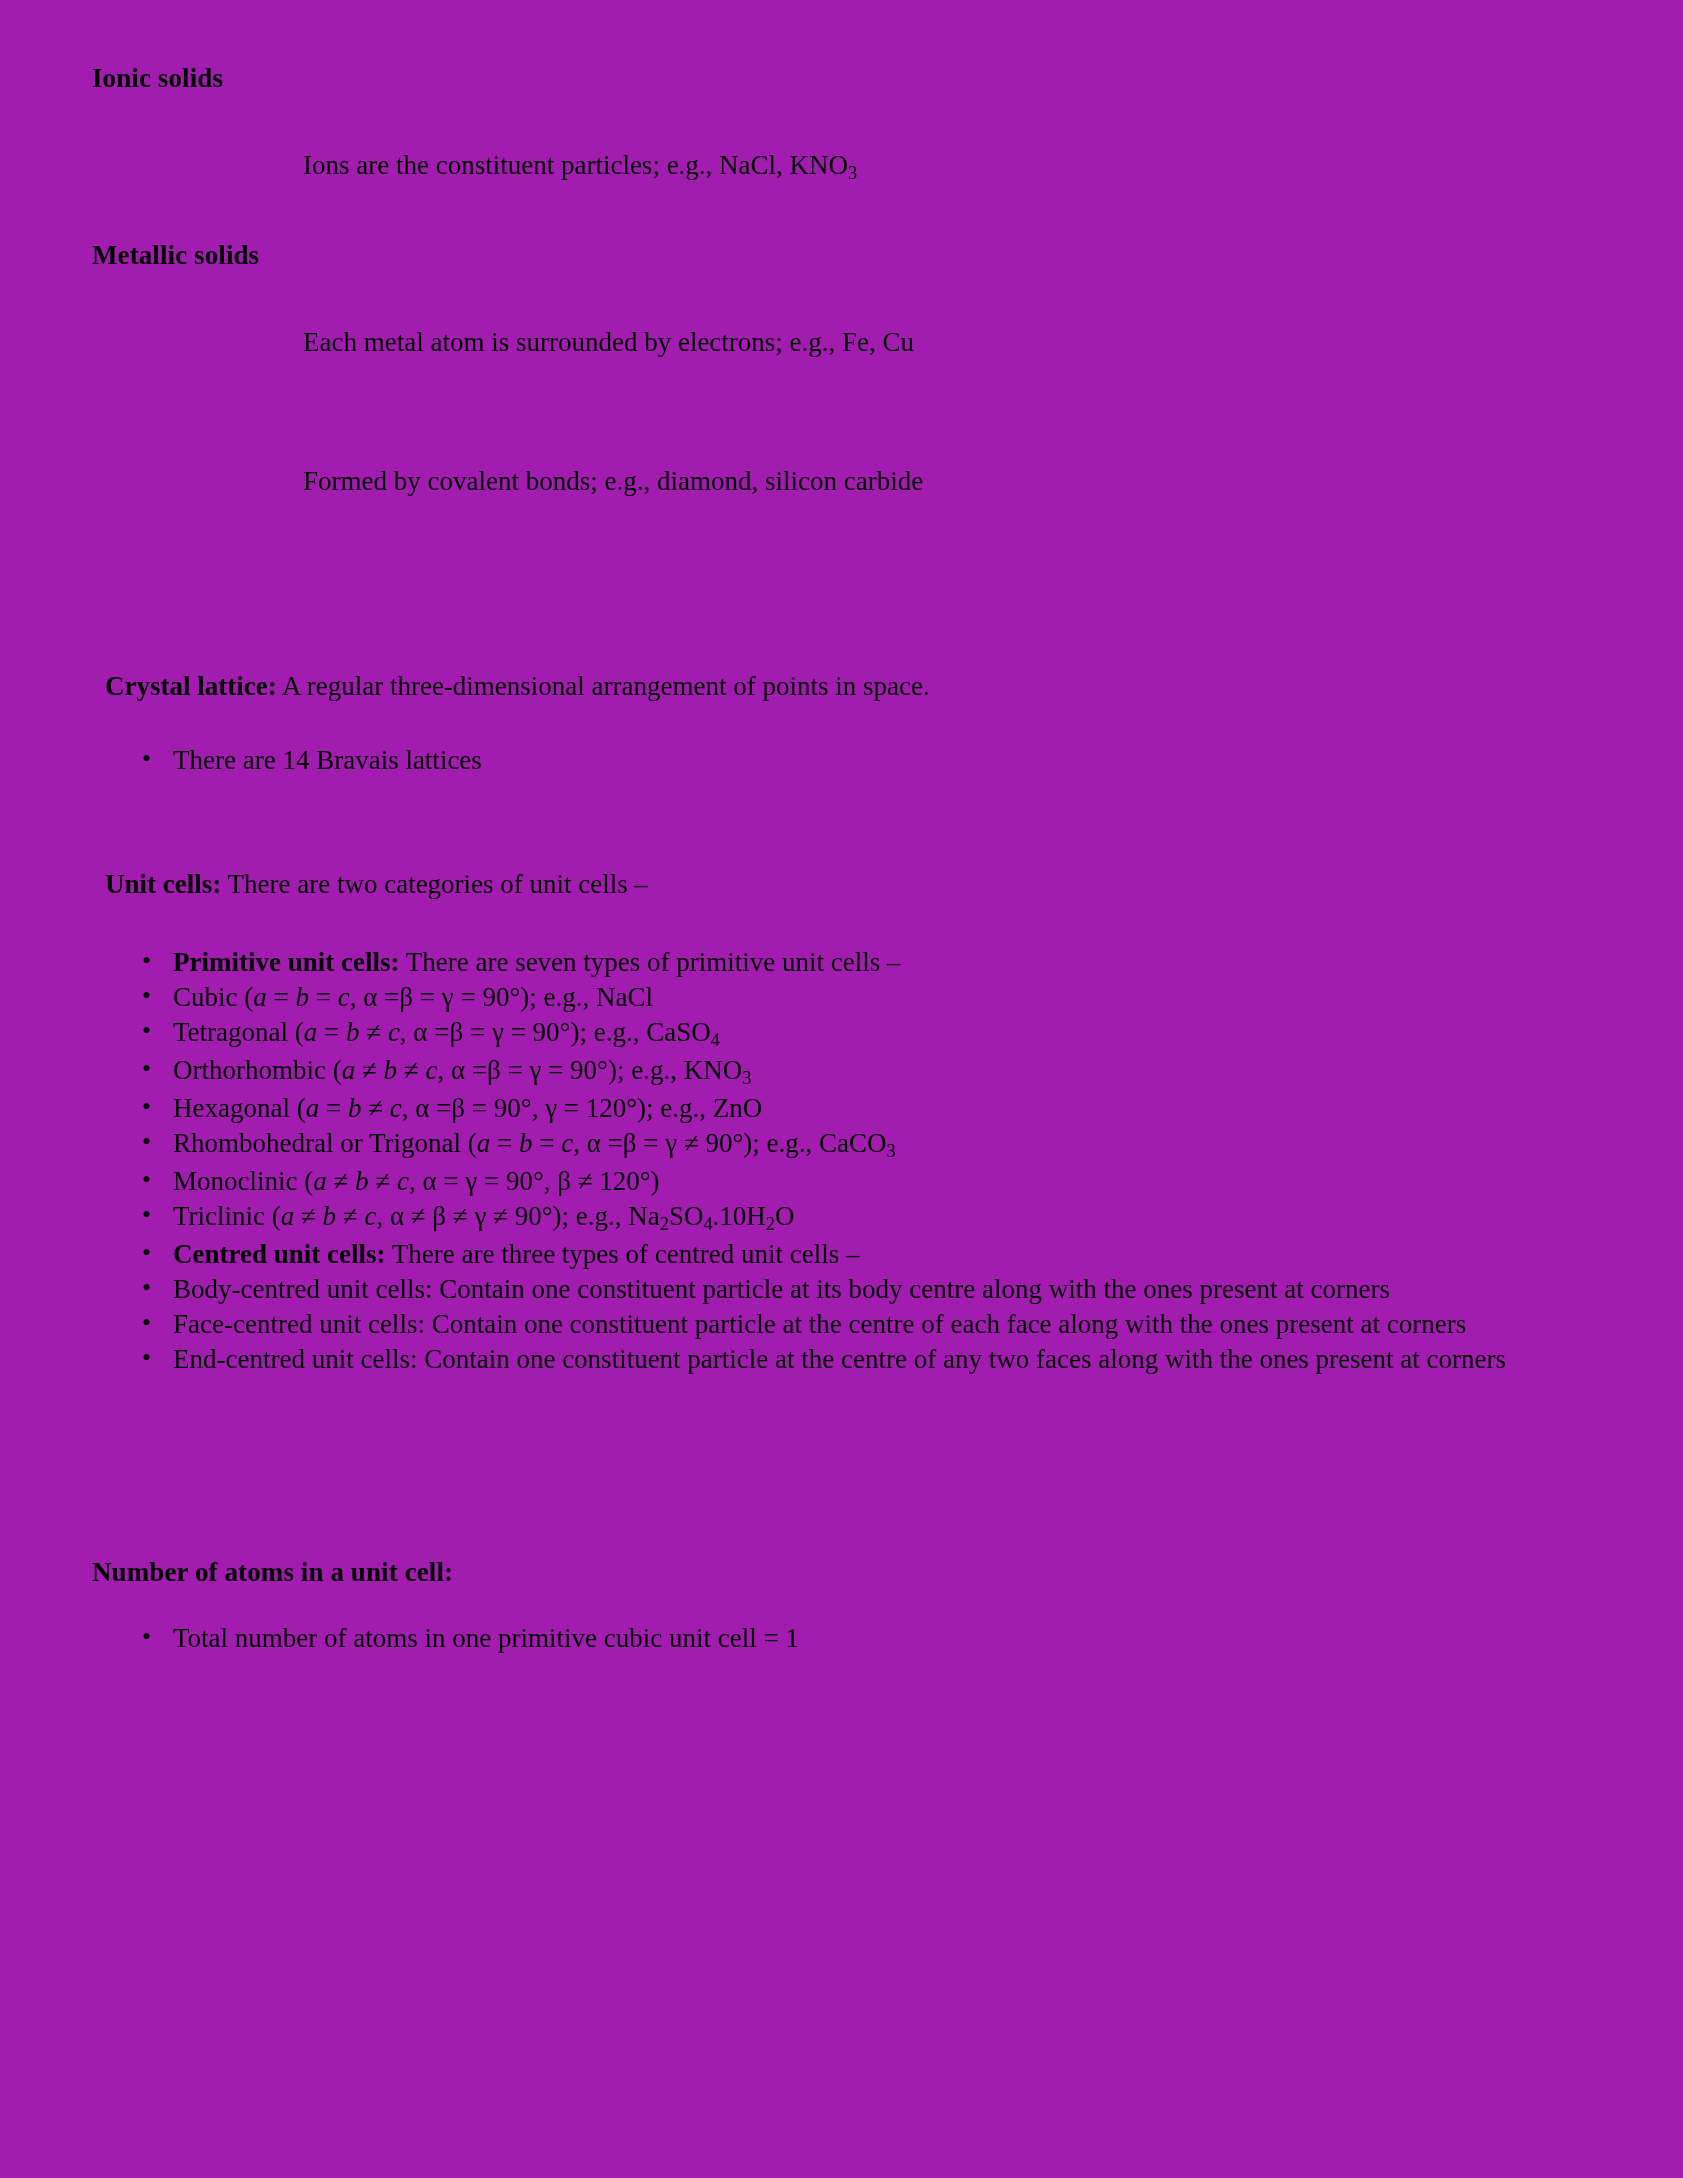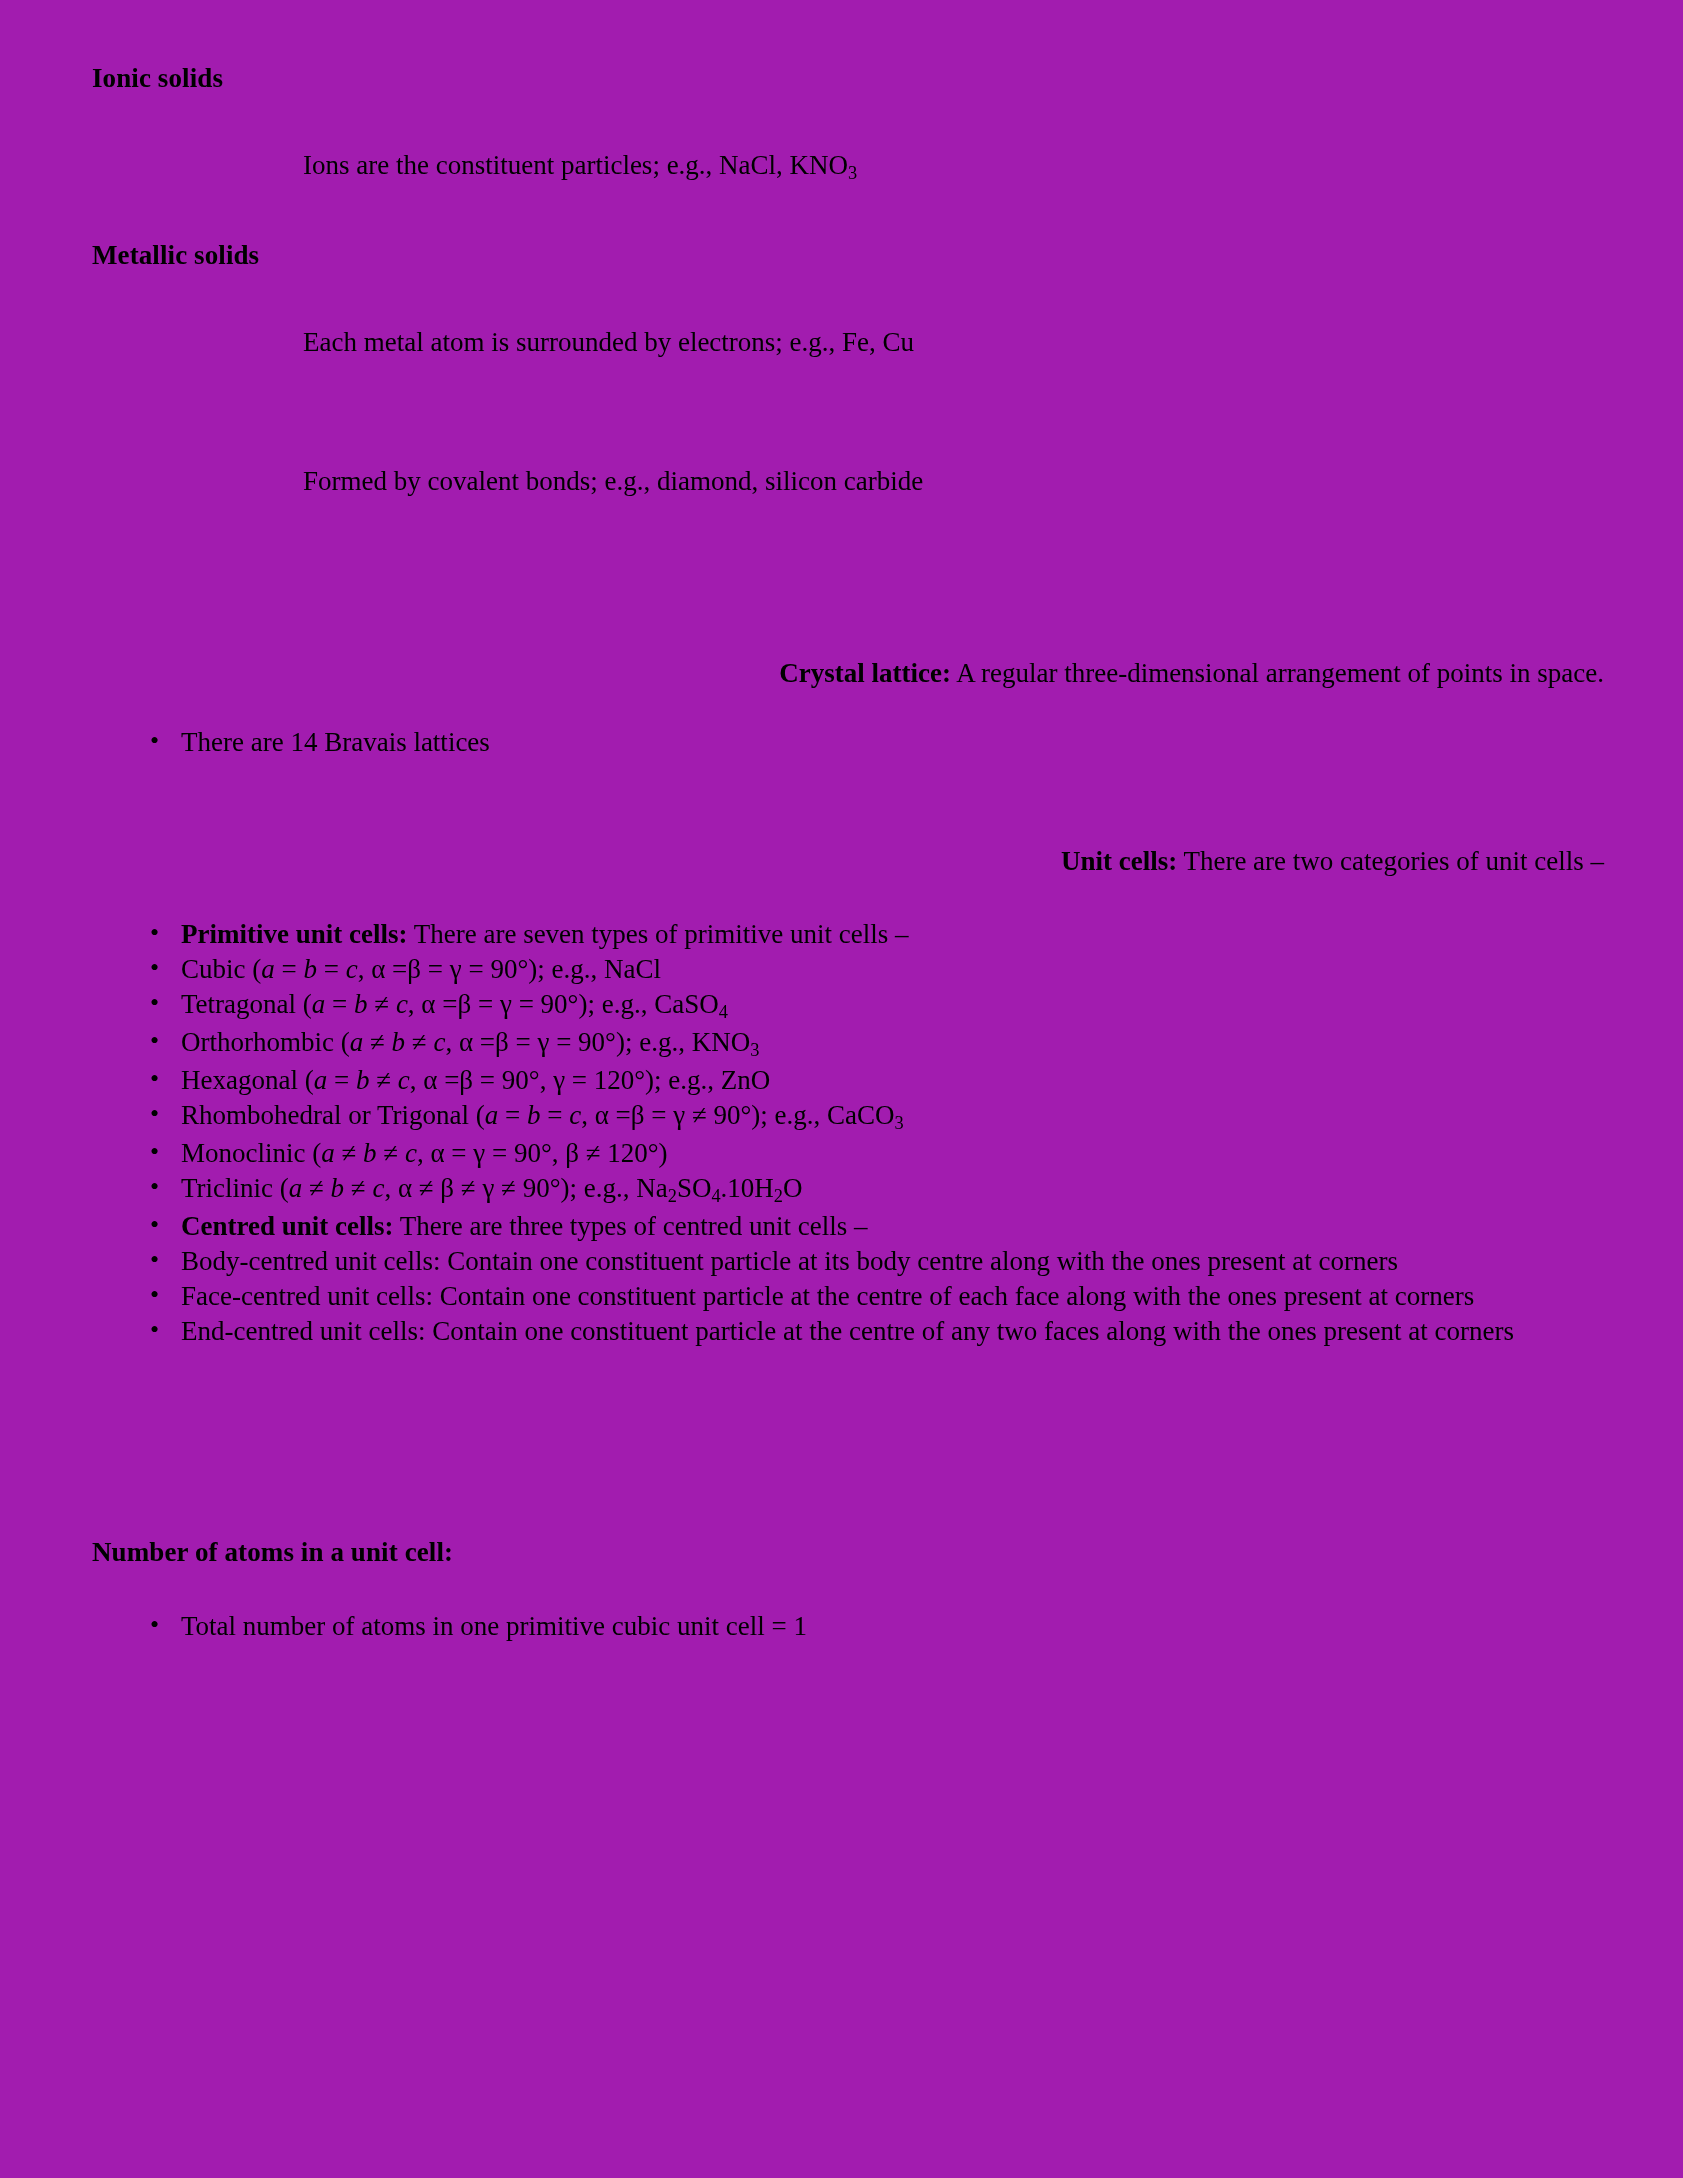--- a/index.html
+++ b/index.html
@@ -42,29 +42,28 @@
   .sp-150 { height: 149px; }
 
   
   .indent-line {
     margin: 8px;
     padding-left: 203px;
   }
 
   
   .para {
-    margin: 0;
-    text-align: right;
+    margin: 13px;
   }
   .para b { font-weight: bold; }
 
   
   ul.blist {
     list-style: none;
-    margin: 8px;
+    margin: 0;
     padding: 0;
   }
   ul.blist > li {
     position: relative;
     padding-left: 81px;
     margin: 0;
   }
   ul.blist > li::before {
     content: "\2022";
     position: absolute;

